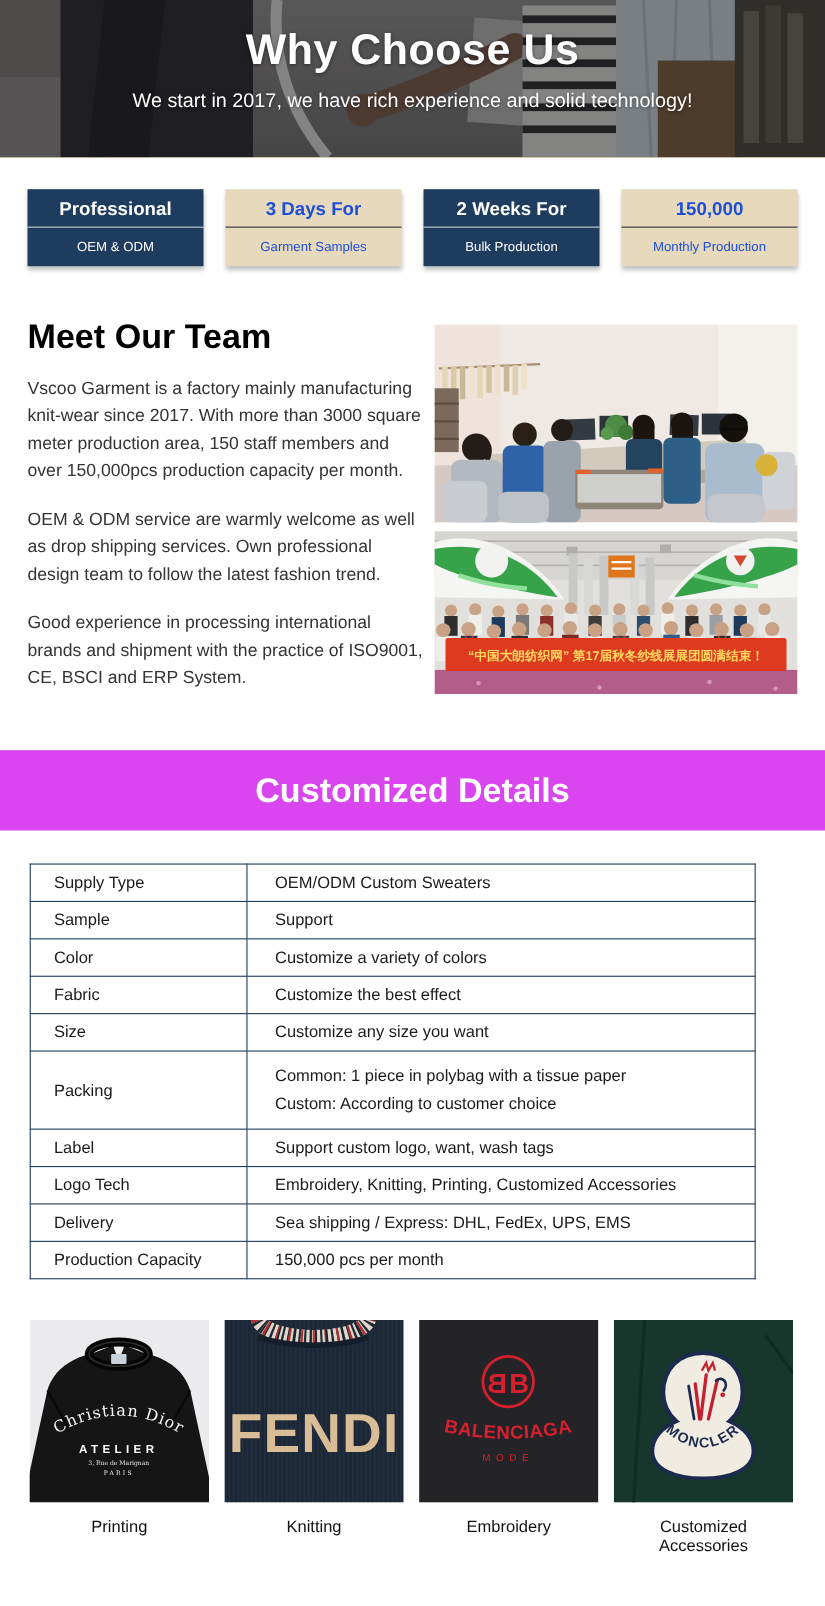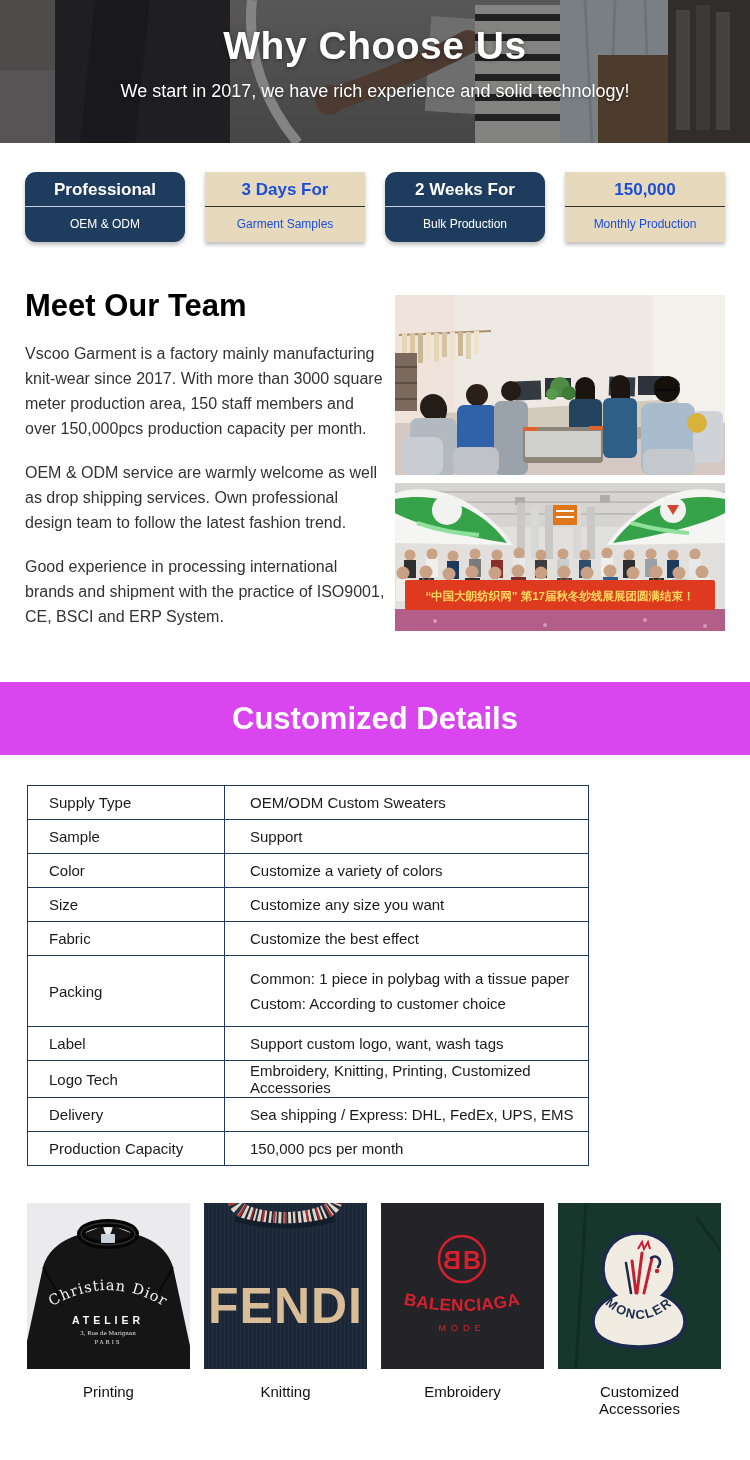--- a/index.html
+++ b/index.html
@@ -15,39 +15,39 @@
   .hero-text { position:relative; z-index:2; text-align:center; padding-top:24px; color:#fff; }
   .hero-title { margin:0; font-size:39px; font-weight:bold; letter-spacing:0.5px;
                 text-shadow:0 1px 4px rgba(0,0,0,0.45); }
   .hero-sub { margin:13px 0 0; font-size:18px; font-weight:400;
               text-shadow:0 1px 3px rgba(0,0,0,0.45); }
   
   .badges { display:flex; gap:20px; padding:0 25px; margin-top:29px; }
   .badge { width:160px; text-align:center; box-shadow:0 3px 4px rgba(0,0,0,0.25); }
   .badge-top { height:35px; line-height:35px; font-size:17px; font-weight:bold; }
   .badge-bottom { height:35px; line-height:35px; font-size:12px; }
-  .badge.navy { background:#1e3c5e; color:#fff;border-radius:11px; }
+  .badge.navy { background:#1e3c5e; color:#fff; }
   .badge.navy .badge-top { border-bottom:1px solid #c7d0d9; }
   .badge.beige { background:#e6d9bc; color:#1d4ed8; }
   .badge.beige .badge-top { border-bottom:1px solid #2e2e2e; }
   
   .team { display:flex; padding:0 25px; margin-top:46px; }
   .team-left { width:362px; }
   .team-heading { margin:0; font-size:31px; font-weight:bold; color:#000; }
   .team-left p { margin:17px 0 0; font-size:16px; line-height:25px; color:#333; }
   .team-left p + p { margin-top:19px; }
   .team-right { width:330px; margin-left:8px; padding-top:7px; }
   .photo { display:block; width:330px; }
   .photo + .photo { margin-top:8px; }
   
   .details-banner { margin-top:51px; height:73px; background:#d946ef;
                     display:flex; align-items:center; justify-content:center; }
   .details-heading { margin:0; color:#fff; font-size:31px; font-weight:bold; }
   
-  table.spec { border-collapse:collapse; width:562px; margin:30px 0 0 27px;padding-left:44px; }
+  table.spec { border-collapse:collapse; width:660px; margin:30px 0 0 27px;padding-left:44px; }
   table.spec td { border:1px solid #1e3a5c; font-size:15px; color:#1a1a1a; }
   td.k { width:197px; padding-left:21px; height:34px; }
   td.v { padding-left:25px; }
   td.v-multi { padding:10px 0 10px 25px; }
   .v-line { display:block; line-height:25px; }
   
   .showcase { display:flex; gap:14px; padding:0 27px; margin-top:37px; }
   .show-item { width:163px; }
   .show-img { display:block; width:163px; height:166px; }
   .show-label { text-align:center; font-size:15px; color:#111; margin-top:14px; }
@@ -346,26 +346,26 @@
     </tr>
     <tr>
       <td class="k">Sample</td>
       <td class="v">Support</td>
     </tr>
     <tr>
       <td class="k">Color</td>
       <td class="v">Customize a variety of colors</td>
     </tr>
     <tr>
+      <td class="k">Fabric</td>
+      <td class="v">Customize the best effect</td>
+    </tr>
+    <tr>
       <td class="k">Size</td>
       <td class="v">Customize any size you want</td>
-    </tr>
-    <tr>
-      <td class="k">Fabric</td>
-      <td class="v">Customize the best effect</td>
     </tr>
     <tr>
       <td class="k">Packing</td>
       <td class="v v-multi">
         <span class="v-line">Common: 1 piece in polybag with a tissue paper</span>
         <span class="v-line">Custom: According to customer choice</span>
       </td>
     </tr>
     <tr>
       <td class="k">Label</td>

